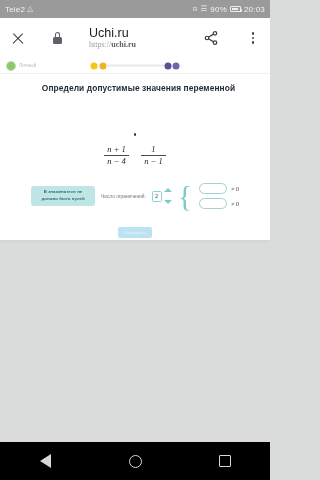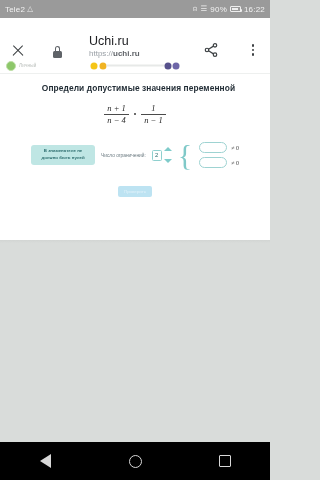--- a/index.html
+++ b/index.html
@@ -26,40 +26,40 @@
   }
   .sb-batt::after{
     content:""; position:absolute; right:-2px; top:1.5px;
     width:1.5px; height:3px; background:#eee; border-radius:0 1px 1px 0;
   }
   .sb-batt i{ position:absolute; left:1px; top:1px; bottom:1px; width:6px; background:#eee; display:block; }
 
   
   .chrome {
     height:40px; background:#ffffff;
-    display:flex; align-items:flex-end; padding:0 10px; gap:27px;
+    display:flex; align-items:center; padding:0 10px; gap:27px;
   }
   .chrome-close { width:16px; height:16px; position:relative; flex:0 0 auto; cursor:pointer; }
   .chrome-close::before,.chrome-close::after{
     content:""; position:absolute; left:1px; top:7.5px; width:14px; height:1.4px;
     background:#3c4043; border-radius:1px;
   }
   .chrome-close::before{ transform:rotate(45deg); }
   .chrome-close::after { transform:rotate(-45deg); }
 
   .lock { width:9px; height:12px; position:relative; flex:0 0 auto; }
   .lock .body{ position:absolute; bottom:0; left:0; width:9px; height:7px; background:#5f6368; border-radius:1.5px; }
   .lock .shackle{
     position:absolute; top:0; left:2px; width:5px; height:6px;
     border:1.5px solid #5f6368; border-bottom:none; border-radius:3px 3px 0 0;
   }
 
   .url-block{ flex:1 1 auto; min-width:0; line-height:1.05; }
   .url-title{ font-size:12.5px; color:#202124; white-space:nowrap; overflow:hidden; text-overflow:ellipsis; }
-  .url-sub{ font-size:8px; color:#9aa0a6; white-space:nowrap; overflow:hidden; text-overflow:ellipsis; margin-top:1px; }
+  .url-sub{ font-size:8px; color:#9aa0a6; white-space:nowrap; overflow:hidden; text-overflow:ellipsis; margin-top:1px;font-family:Liberation Serif, serif; }
   .url-sub b{ color:#5f6368; font-weight:700; }
 
   .share{ width:16px; height:16px; flex:0 0 auto; cursor:pointer; }
   .kebab{ width:14px; height:16px; flex:0 0 auto; display:flex; flex-direction:column;
           align-items:center; justify-content:center; gap:2.2px; cursor:pointer; }
   .kebab span{ width:2.6px; height:2.6px; border-radius:50%; background:#3c4043; display:block; }
 
   
   .page{ background:#ffffff; height:182px; position:relative; }
   .card-shadow{ height:3px; background:linear-gradient(#d2d5d3,#d9dcda); }
@@ -91,21 +91,21 @@
     text-align:center; font-size:8.4px; font-weight:700; color:#1f2a33;
     padding:9px 8px 0; letter-spacing:.1px;margin-left:7px;
   }
 
   
   .expr{
     display:flex; align-items:center; justify-content:center;
     gap:5px; margin-top:9px; color:#2b2b2b;
     font-family:"Liberation Serif", serif; font-style:italic;
   }
-  .frac{ display:inline-flex; flex-direction:column; align-items:center; line-height:1; }
+  .frac{ display:inline-flex; flex-direction:column; align-items:center; line-height:1;margin-top:41px; }
   .frac .num, .frac .den{ font-size:8.5px; padding:1.5px 3px; }
   .frac .bar{ width:100%; height:1px; background:#4a4a4a; }
   .dot-op{ width:2.4px; height:2.4px; border-radius:50%; background:#3b3b3b; font-style:normal; }
 
   
   .answer-row{
     display:flex; align-items:center; justify-content:center;
     gap:6px; margin-top:16px; padding:0 8px;
   }
   .hint{
@@ -163,21 +163,21 @@
       <span>Tele2</span>
       <span class="sb-ico">△</span>
     </div>
     <div class="sb-right">
       <span class="sb-ico">⍝</span>
       <span class="sb-ico">☰</span>
       <span>90%</span>
       <span class="sb-batt">
           <i></i>
         </span>
-      <span>16:22</span>
+      <span>20:03</span>
     </div>
   </div>
 
   <div class="chrome">
     <div class="chrome-close"></div>
     <div class="lock">
       <span class="shackle"></span>
         <span class="body"></span>
     </div>
     <div class="url-block">

